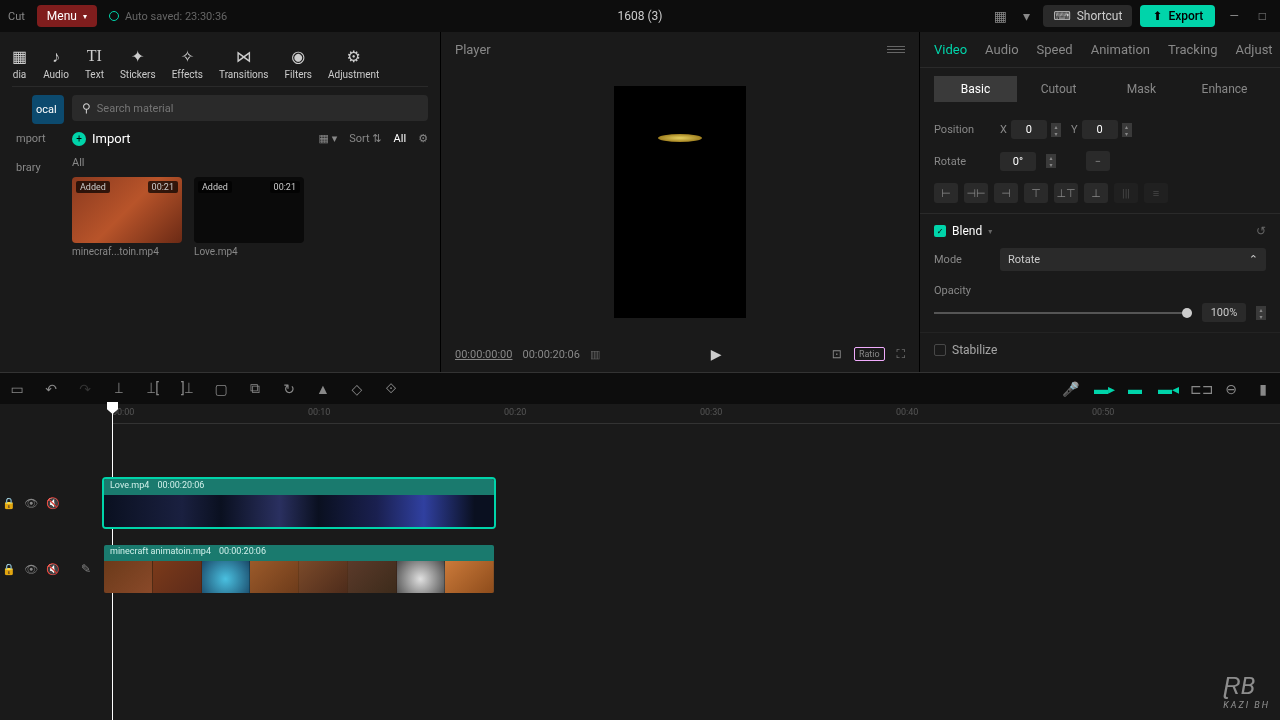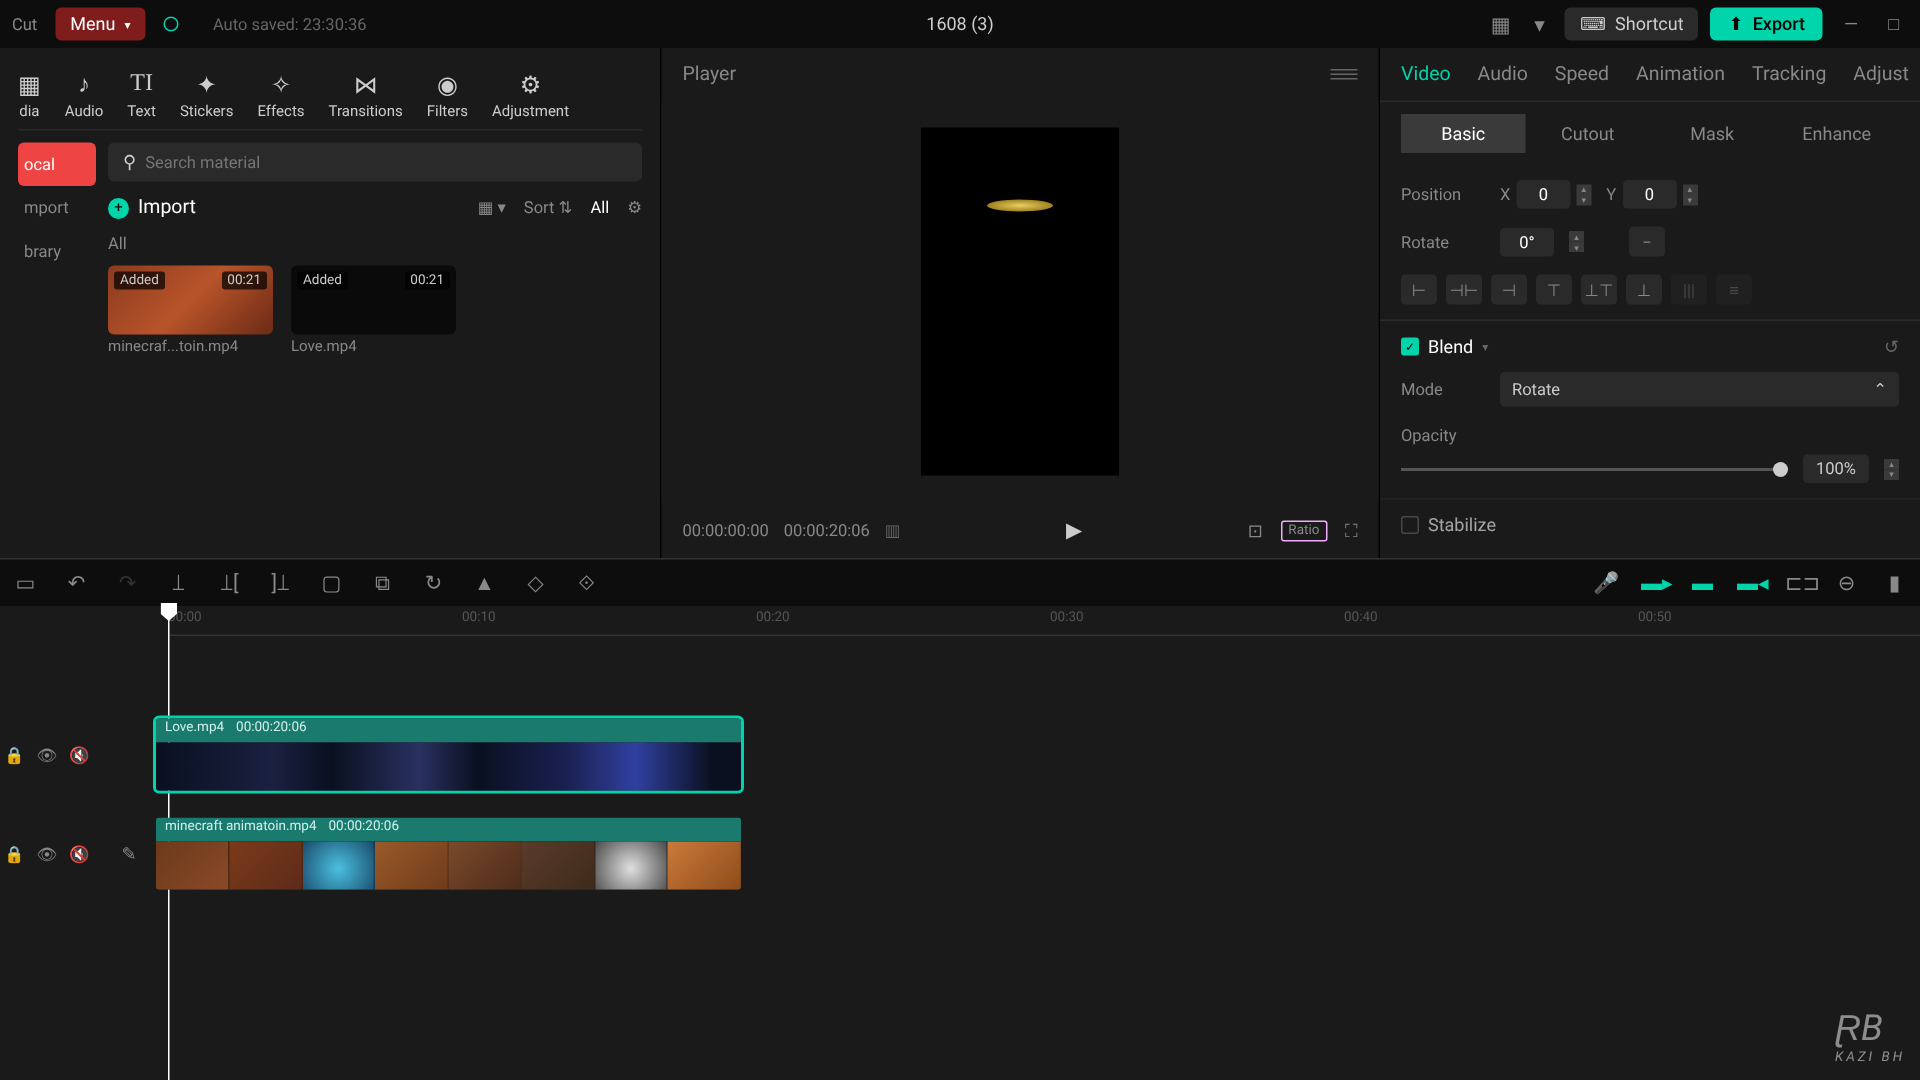--- a/index.html
+++ b/index.html
@@ -4,69 +4,69 @@
 <style>
 * { margin: 0; padding: 0; box-sizing: border-box; font-family: -apple-system, BlinkMacSystemFont, "Segoe UI", Roboto, sans-serif; }
 body { background: #1a1a1a; color: #ccc; width: 1280px; height: 720px; overflow: hidden; font-size: 12px; }
 
 
 .topbar { height: 32px; background: #0d0d0d; display: flex; align-items: center; padding: 0 8px; justify-content: space-between; }
 .topbar-left { display: flex; align-items: center; gap: 12px; }
 .logo { color: #888; font-size: 11px; }
 .menu-btn { background: #7f1d1d; padding: 4px 10px; border-radius: 4px; display: flex; align-items: center; gap: 6px; color: #fff; cursor: pointer; }
 .menu-btn::after { content: "▾"; font-size: 8px; }
-.autosave { display: flex; align-items: center; gap: 23px; color: #666; font-size: 11px; }
+.autosave { display: flex; align-items: center; gap: 6px; color: #666; font-size: 11px; }
 .autosave-dot { width: 10px; height: 10px; border: 1.5px solid #00d4aa; border-radius: 50%; }
 .title-center { position: absolute; left: 50%; transform: translateX(-50%); color: #ccc; }
 .topbar-right { display: flex; align-items: center; gap: 8px; }
 .shortcut-btn { background: #2a2a2a; padding: 4px 10px; border-radius: 4px; display: flex; align-items: center; gap: 6px; color: #ccc; cursor: pointer; }
 .export-btn { background: #00d4aa; color: #000; padding: 4px 12px; border-radius: 4px; display: flex; align-items: center; gap: 6px; font-weight: 500; cursor: pointer; }
 .win-ctrl { color: #888; padding: 0 6px; cursor: pointer; }
 
 
 .main { display: flex; height: 340px; }
 .nav-icon { font-size: 18px; color: #ccc; height: 20px; display: flex; align-items: center; justify-content: center; }
 .nav-label { font-size: 10px; color: #ccc; margin-top: 2px; }
 .side-tab { padding: 8px 4px; color: #888; cursor: pointer; font-size: 11px; }
-.side-tab.active { color: #fff; background: #ef4444; border-radius: 4px; }
+.side-tab.active { color: #fff; background: #0c4a6e; border-radius: 4px; margin-left: 20px; }
 
 
 .media-panel { flex: 1; background: #1a1a1a; padding: 8px 12px; max-width: 440px; }
 .nav-row { display: flex; gap: 16px; padding: 6px 0; border-bottom: 1px solid #2a2a2a; margin-bottom: 8px; }
 .nav-tab { text-align: center; cursor: pointer; }
 .nav-tab .nav-icon { font-size: 16px; }
 .nav-tab .nav-label { font-size: 10px; margin-top: 3px; }
 .search-box { background: #2a2a2a; border-radius: 4px; padding: 6px 10px; display: flex; align-items: center; gap: 6px; margin-bottom: 10px; }
 .search-box input { background: transparent; border: none; color: #888; outline: none; flex: 1; font-size: 11px; }
 .import-row { display: flex; align-items: center; justify-content: space-between; margin-bottom: 10px; }
 .import-btn { display: flex; align-items: center; gap: 6px; color: #fff; cursor: pointer; font-size: 13px; }
 .import-plus { width: 14px; height: 14px; background: #00d4aa; border-radius: 50%; color: #000; display: flex; align-items: center; justify-content: center; font-size: 10px; }
 .view-ctrl { display: flex; gap: 12px; align-items: center; color: #888; font-size: 11px; }
 .all-filter { color: #fff; }
 .filter-label { color: #888; font-size: 11px; margin-bottom: 8px; }
 .media-items { display: flex; gap: 12px; }
 .media-item { width: 110px; }
-.media-thumb { width: 100%; height: 46px; background: #2a2a2a; border-radius: 4px; position: relative; overflow: hidden; text-align: right; }
+.media-thumb { width: 100%; height: 66px; background: #2a2a2a; border-radius: 4px; position: relative; overflow: hidden; text-align: right; }
 .media-thumb.t1 { background: linear-gradient(135deg, #8b3a1f 0%, #b8542a 50%, #6b2a15 100%); }
 .media-thumb.t2 { background: #0a0a0a; }
 .added-badge { position: absolute; top: 4px; left: 4px; background: rgba(0,0,0,0.7); color: #ccc; font-size: 9px; padding: 1px 4px; border-radius: 2px; }
 .dur-badge { position: absolute; top: 4px; right: 4px; background: rgba(0,0,0,0.7); color: #ccc; font-size: 9px; padding: 1px 4px; border-radius: 2px; }
 .media-name { color: #888; font-size: 10px; margin-top: 3px; overflow: hidden; text-overflow: ellipsis; white-space: nowrap; }
 
 
 .player-panel { flex: 1; background: #1a1a1a; border-left: 1px solid #000; border-right: 1px solid #000; display: flex; flex-direction: column; }
 .player-header { display: flex; justify-content: space-between; align-items: center; padding: 10px 14px; color: #888; font-size: 13px; }
 .player-menu { width: 18px; display: flex; flex-direction: column; gap: 2px; cursor: pointer; }
 .player-menu span { height: 1px; background: #666; }
 .player-view { flex: 1; display: flex; align-items: center; justify-content: center; background: #1a1a1a; }
 .video-frame { width: 132px; height: 232px; background: #000; position: relative; }
 .video-glow { position: absolute; top: 48px; left: 50%; transform: translateX(-50%); width: 44px; height: 8px; background: radial-gradient(ellipse, #e6d060 0%, #a08020 70%, transparent 100%); border-radius: 50%; }
 .player-ctrl { display: flex; align-items: center; justify-content: space-between; padding: 10px 14px; }
 .time-display { display: flex; gap: 10px; font-size: 11px; }
-.time-cur { color: #888; }
+.time-cur { color: #888; text-decoration: underline; }
 .time-dur { color: #888; }
 .play-btn { color: #ccc; font-size: 14px; cursor: pointer; }
 .player-tools { display: flex; gap: 12px; align-items: center; color: #888; }
 .ratio-btn { border: 1px solid #f0abfc; padding: 1px 4px; font-size: 9px; border-radius: 2px; }
 
 
 .props-panel { width: 360px; background: #1a1a1a; padding: 0; }
 .prop-tabs { display: flex; padding: 10px 14px; gap: 18px; border-bottom: 1px solid #2a2a2a; }
 .prop-tab { color: #888; cursor: pointer; font-size: 13px; }
 .prop-tab.active { color: #00d4aa; }

